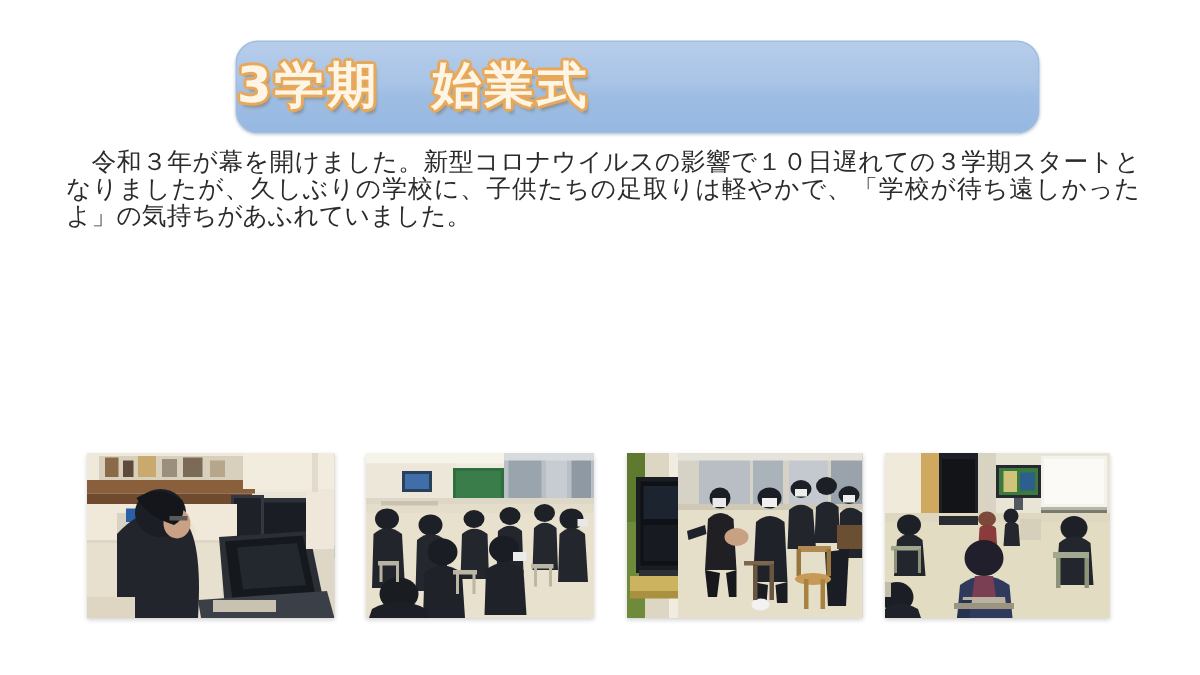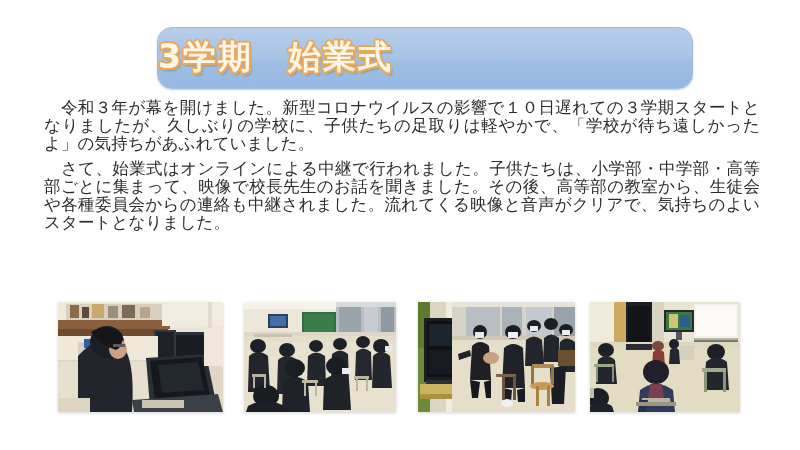--- a/index.html
+++ b/index.html
@@ -97,21 +97,20 @@
 </style>
 </head>
 <body>
 
 <div class="banner">
   <span class="banner-title">3学期　始業式</span>
 </div>
 
 <div class="article">
   <p class="para">令和３年が幕を開けました。新型コロナウイルスの影響で１０日遅れての３学期スタートとなりましたが、久しぶりの学校に、子供たちの足取りは軽やかで、「学校が待ち遠しかったよ」の気持ちがあふれていました。</p>
-  <p class="para">さて、始業式はオンラインによる中継で行われました。子供たちは、小学部・中学部・高等部ごとに集まって、映像で校長先生のお話を聞きました。その後、高等部の教室から、生徒会や各種委員会からの連絡も中継されました。流れてくる映像と音声がクリアで、気持ちのよいスタートとなりました。</p>
 </div>
 
 <div class="photos">
 
   <div class="photo photo-1">
     <svg width="165" height="110" viewBox="0 0 165 110">
       <rect x="0" y="0" width="165" height="110" fill="#e9e4d8"></rect>
       <rect x="0" y="0" width="165" height="26" fill="#efe9dc"></rect>
       <rect x="8" y="2" width="96" height="16" fill="#d9cfbd"></rect>
       <rect x="12" y="3" width="9" height="13" fill="#8b6a4a"></rect>

